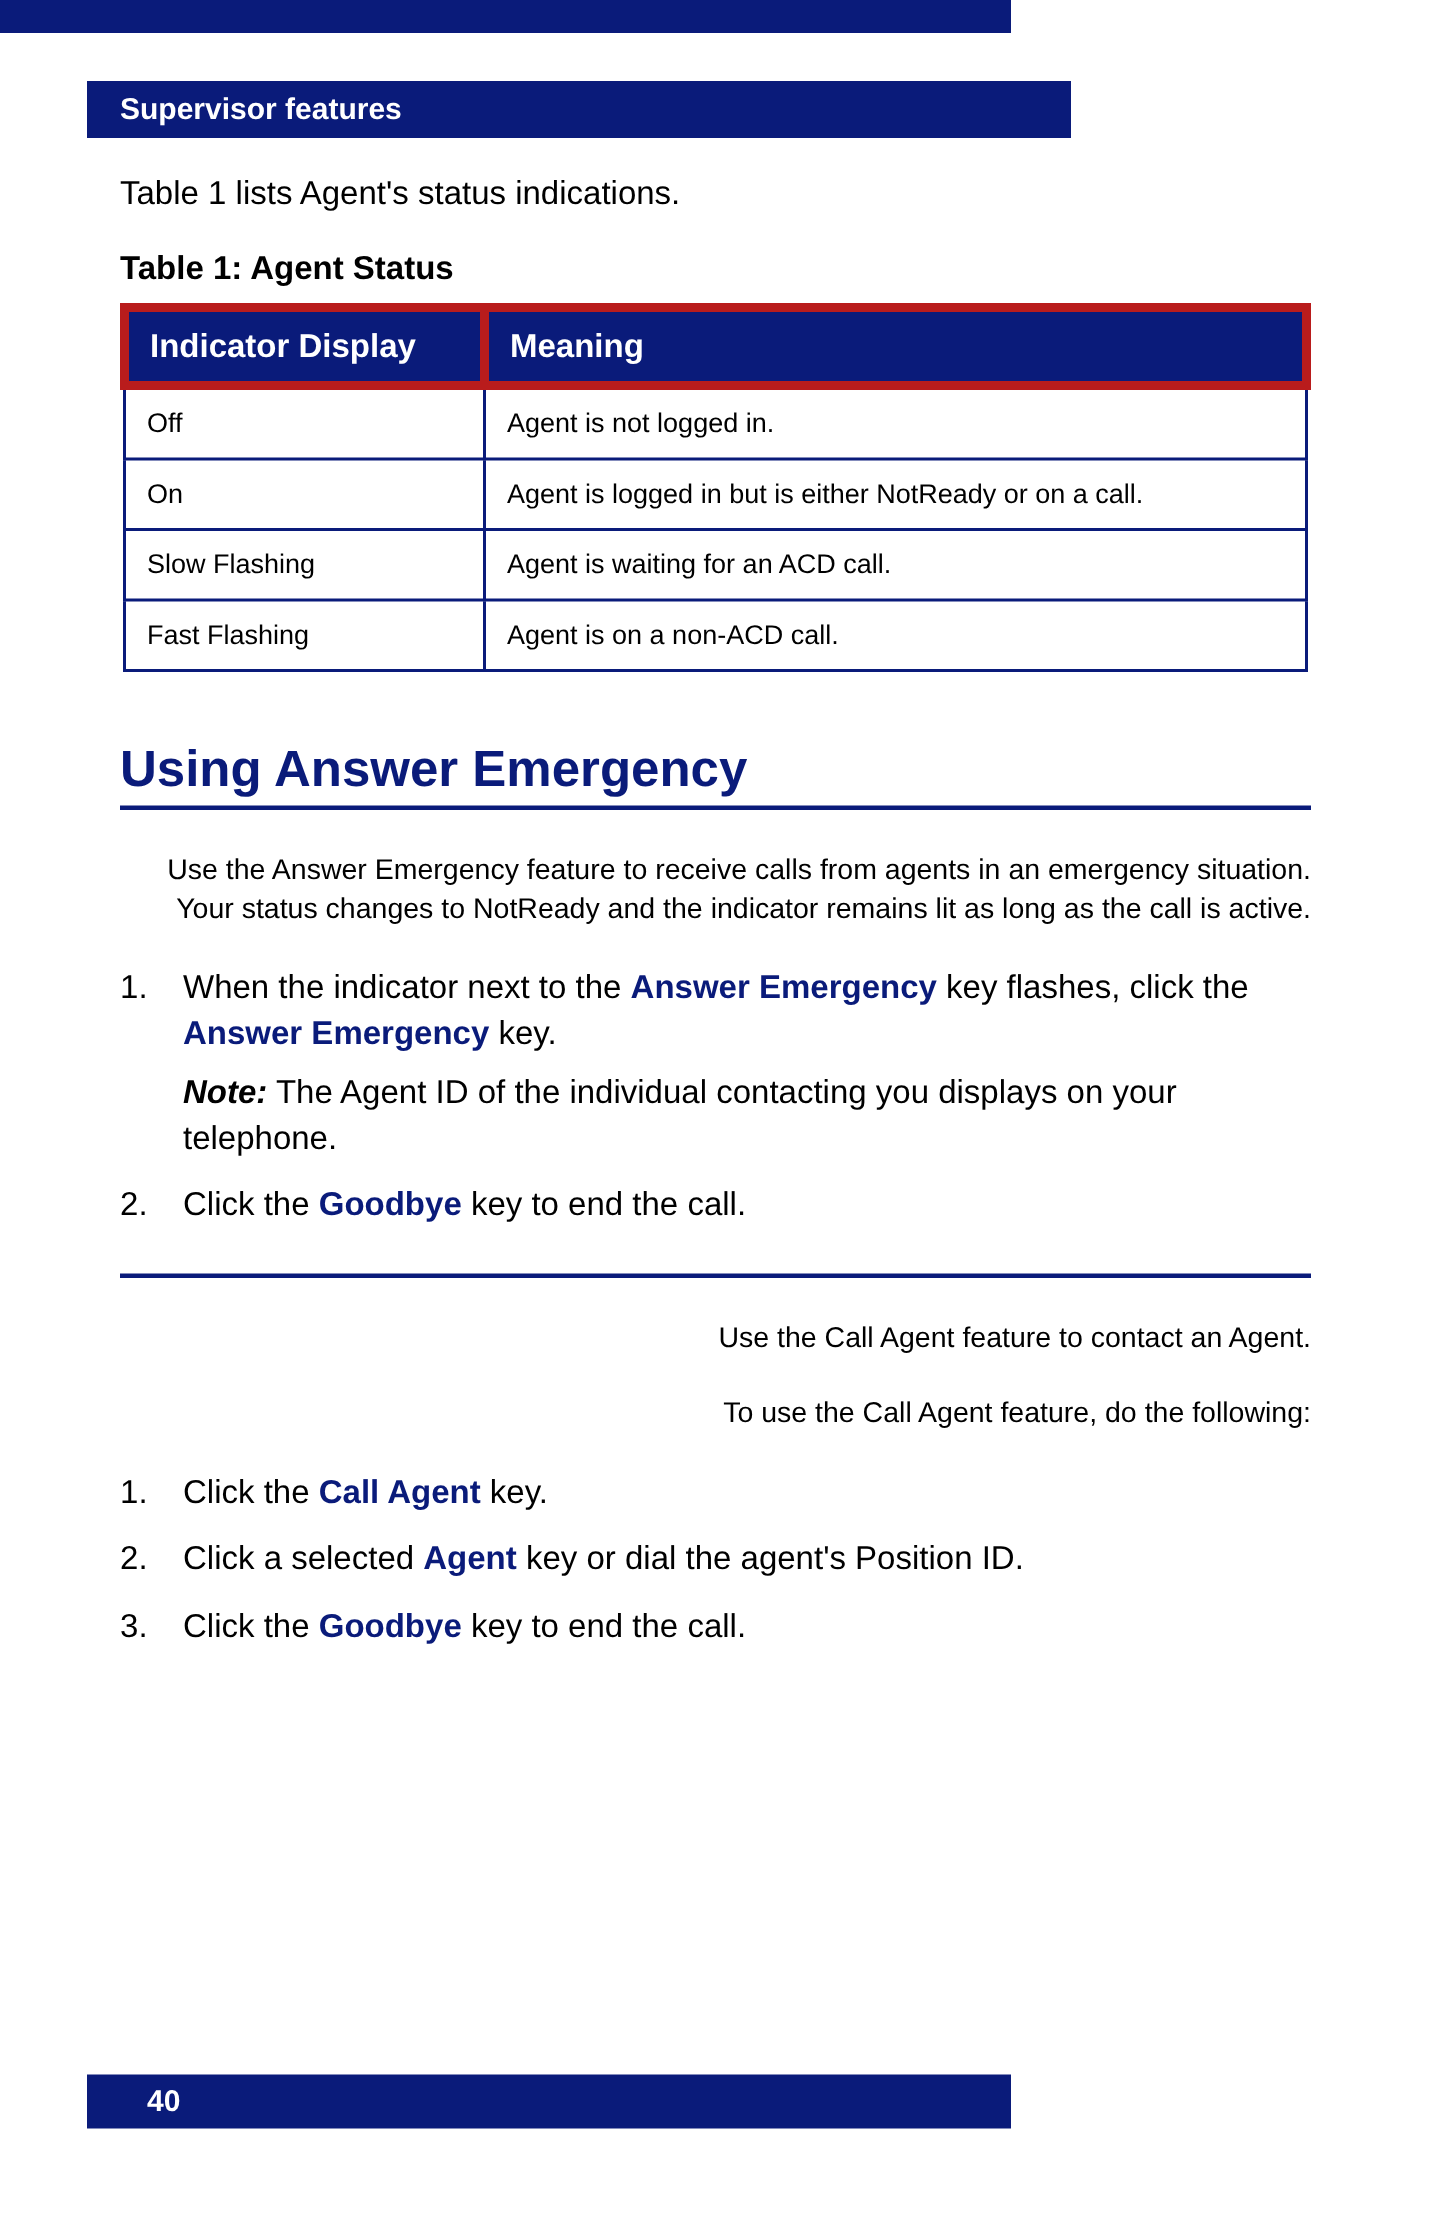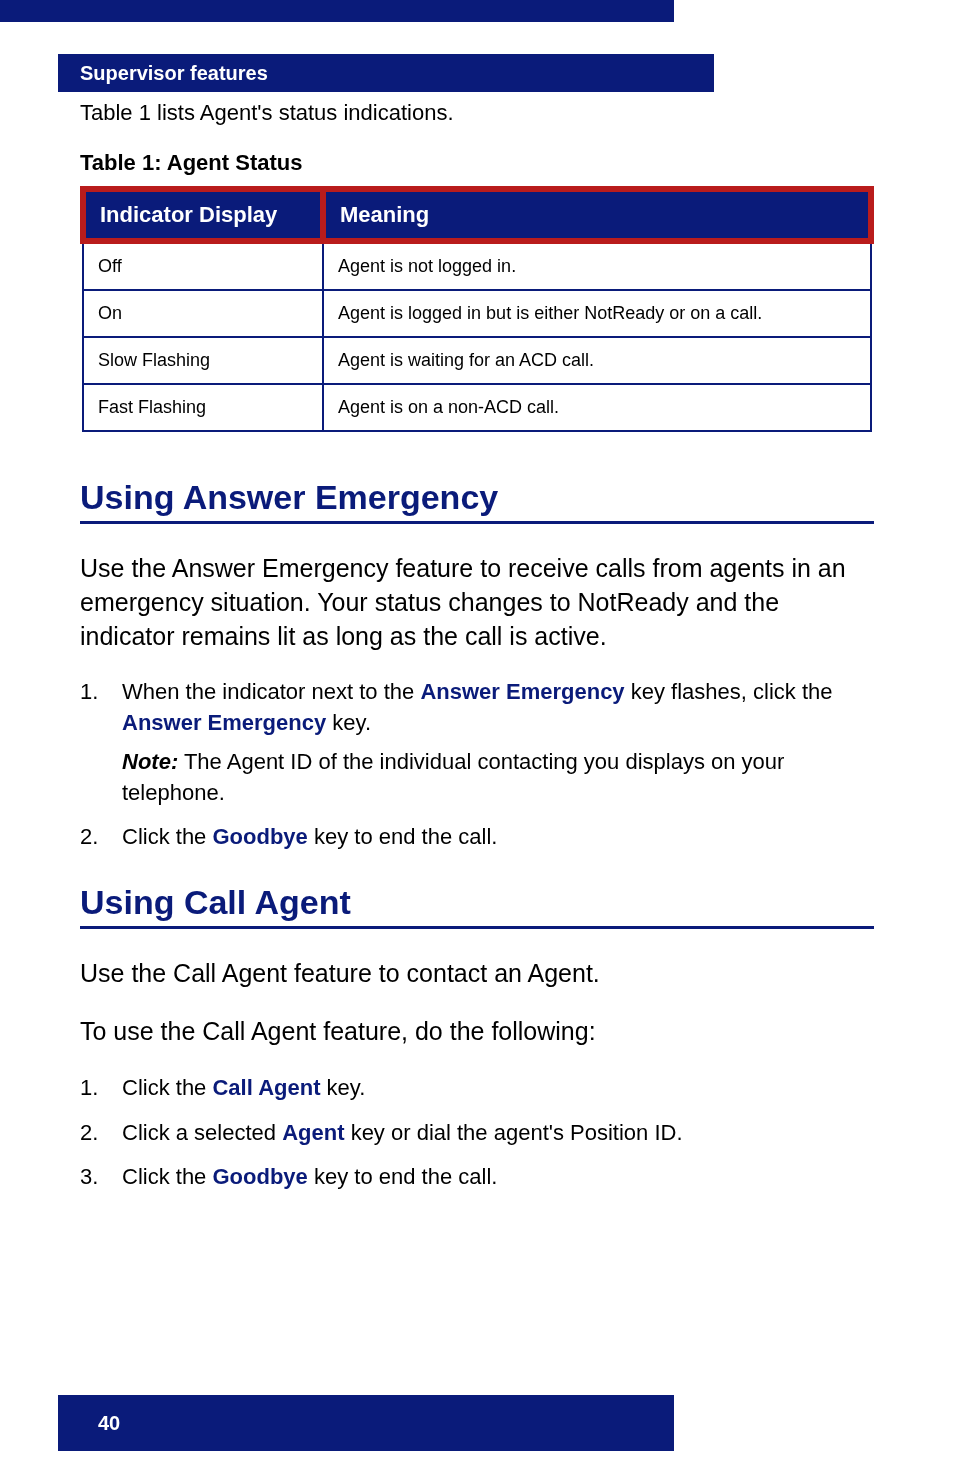--- a/index.html
+++ b/index.html
@@ -1,37 +1,37 @@
 <!DOCTYPE html>
 <html><head>
 <meta charset="utf-8">
 <style>
   * { box-sizing: border-box; margin: 0; padding: 0; }
   html, body { width: 954px; height: 1475px; background: #fff; font-family: Arial, Helvetica, sans-serif; }
   .page { position: relative; width: 954px; height: 1475px; background: #fff; }
   .top-strip { position: absolute; top: 0; left: 0; width: 674px; height: 22px; background: #0a1b7a; }
   .header-bar { position: absolute; top: 54px; left: 58px; width: 656px; height: 38px; background: #0a1b7a; display: flex; align-items: center; padding-left: 22px; }
   .header-bar span { color: #fff; font-weight: bold; font-size: 20px; }
-  .content { position: absolute; top: 100px; left: 80px; width: 794px; }
+  .content { position: absolute; top: 116px; left: 80px; width: 794px; }
   .intro { font-size: 22px; color: #000; margin-bottom: 24px; }
   .table-caption { font-size: 22px; font-weight: bold; margin-bottom: 10px; }
   table.status { border-collapse: collapse; width: 100%; border: 2px solid #0a1b7a; margin-bottom: 46px; }
   table.status th { background: #0a1b7a; color: #fff; text-align: left; font-size: 22px; font-weight: bold; padding: 10px 14px; border: 6px solid #b91c1c; }
   table.status td { font-size: 18px; color: #000; padding: 12px 14px; border: 2px solid #0a1b7a; vertical-align: top; }
   table.status th:first-child, table.status td:first-child { width: 240px; }
   .h1 { color: #0a1b7a; font-size: 34px; font-weight: bold; margin-bottom: 4px; }
   .h1-underline { height: 3px; background: #0a1b7a; margin-bottom: 28px; }
-  .para { font-size: 25px; color: #000; line-height: 1.35; margin-bottom: 24px; }
+  .para { font-size: 19px; color: #000; line-height: 1.35; margin-bottom: 24px; text-align: right; }
   ol.steps { list-style: none; counter-reset: step; margin-bottom: 30px; }
   ol.steps > li { counter-increment: step; font-size: 22px; color: #000; line-height: 1.4; padding-left: 42px; position: relative; margin-bottom: 14px; }
   ol.steps > li::before { content: counter(step) "."; position: absolute; left: 0; top: 0; }
   .kw { color: #0a1b7a; font-weight: bold; }
   .note-label { font-style: italic; font-weight: bold; }
   .note { margin-top: 8px; }
-  .footer { position: absolute; bottom: 24px; left: 58px; width: 616px; height: 56px; background: #0a1b7a; display: flex; align-items: center; padding-left: 40px; }
+  .footer { position: absolute; bottom: 56px; left: 58px; width: 616px; height: 36px; background: #0a1b7a; display: flex; align-items: center; padding-left: 40px; }
   .footer span { color: #fff; font-weight: bold; font-size: 20px; }
 </style>
 </head>
 <body>
 
 <div class="page">
 
   <div class="top-strip"></div>
 
   <div class="header-bar">
@@ -81,21 +81,20 @@
         <span>When the indicator next to the </span><span class="kw">Answer Emergency</span><span> key flashes, click the </span><span class="kw">Answer Emergency</span><span> key.</span>
         <div class="note">
           <span class="note-label">Note:</span><span> The Agent ID of the individual contacting you displays on your telephone.</span>
         </div>
       </li>
       <li>
         <span>Click the </span><span class="kw">Goodbye</span><span> key to end the call.</span>
       </li>
     </ol>
 
-    <h2 class="h1">Using Call Agent</h2>
     <div class="h1-underline"></div>
 
     <p class="para">Use the Call Agent feature to contact an Agent.</p>
     <p class="para">To use the Call Agent feature, do the following:</p>
 
     <ol class="steps">
       <li>
         <span>Click the </span><span class="kw">Call Agent</span><span> key.</span>
       </li>
       <li>

